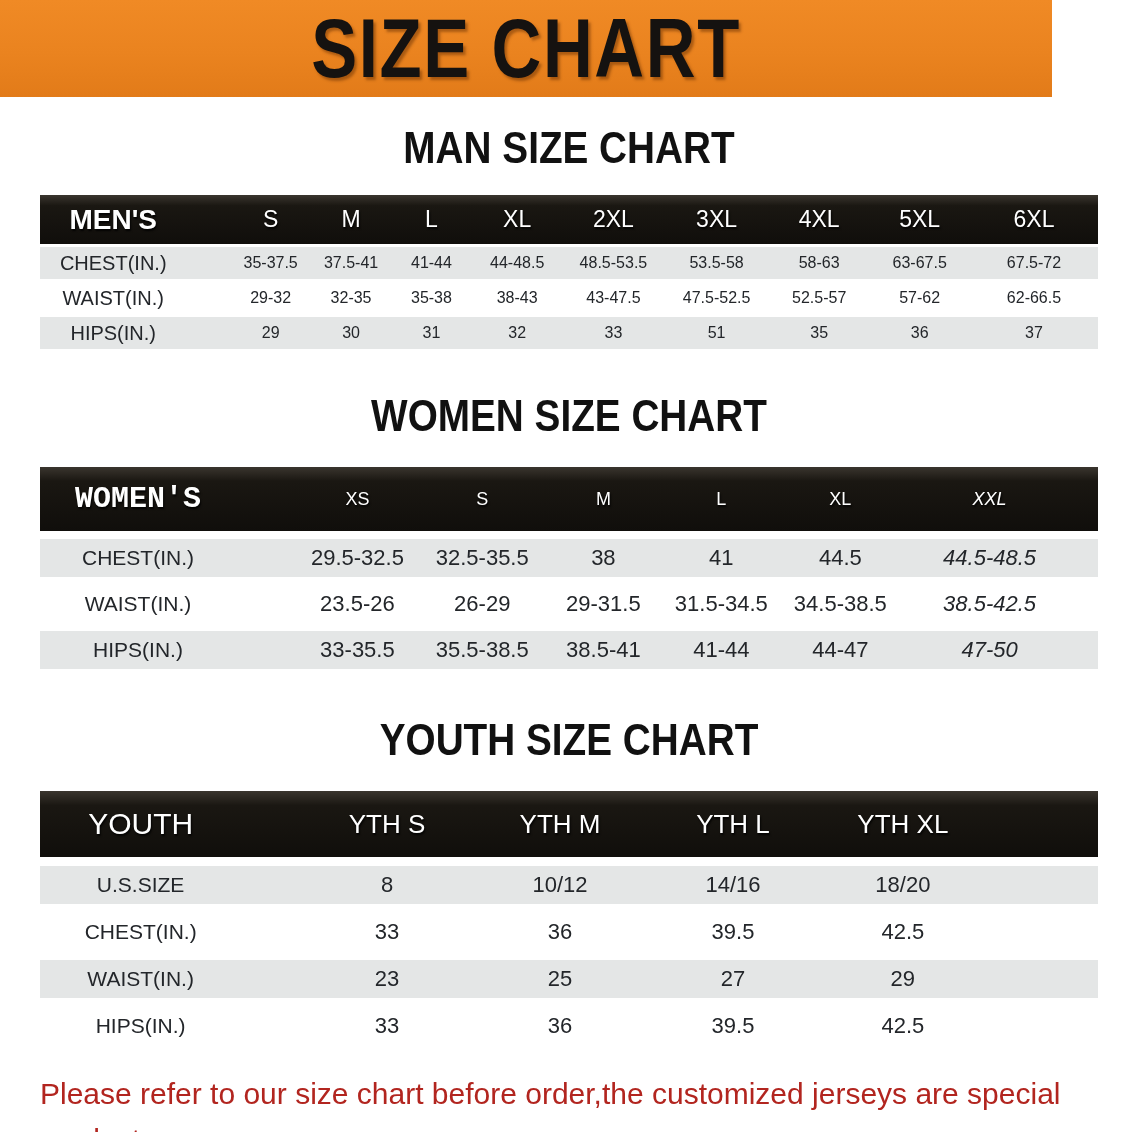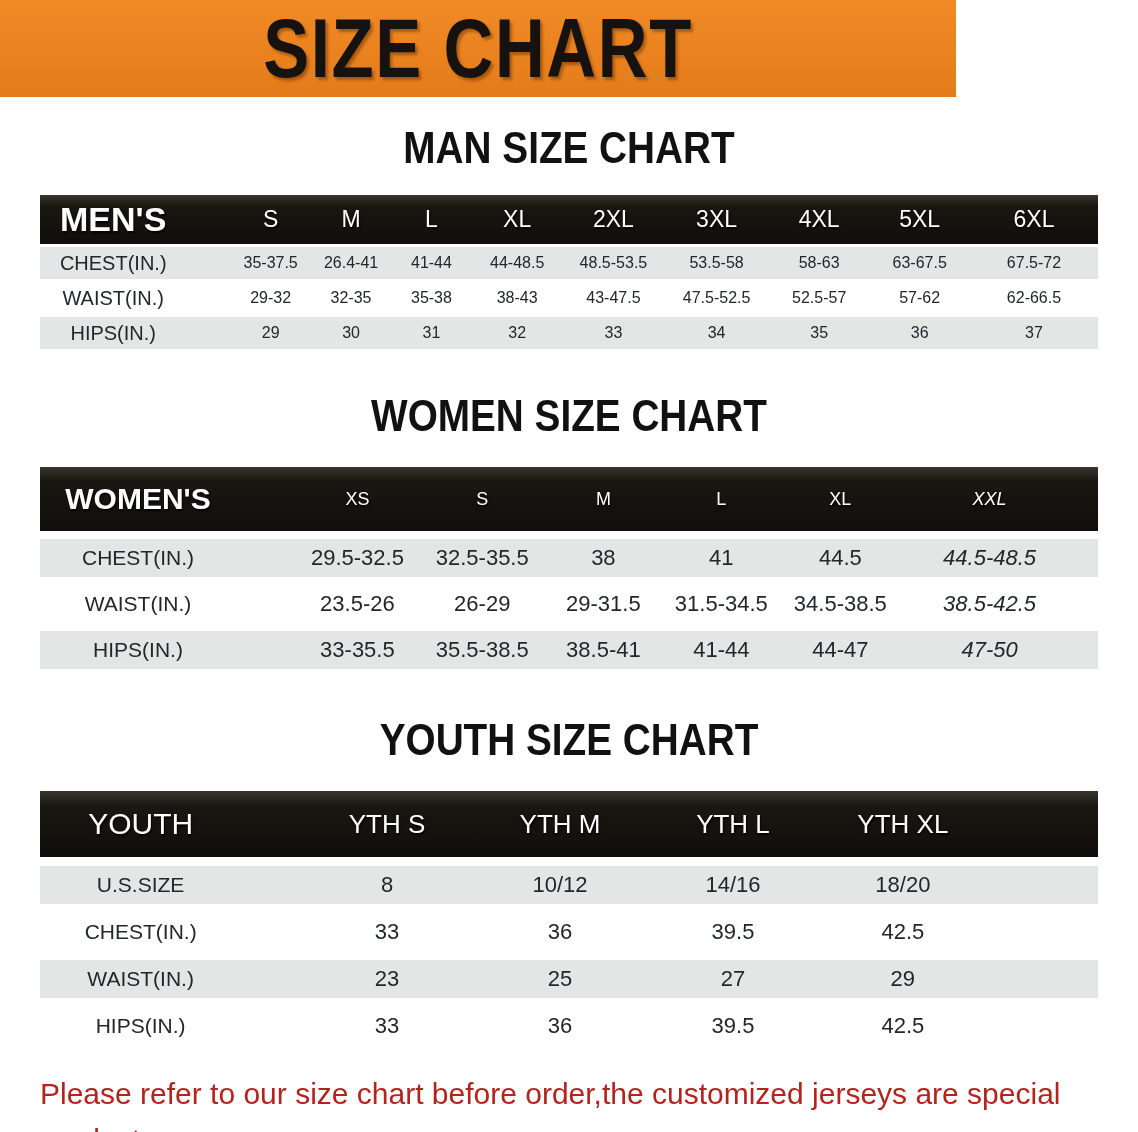--- a/index.html
+++ b/index.html
@@ -2,21 +2,21 @@
 <html><head>
 <meta charset="utf-8">
 <style>
   html,body { margin:0; padding:0; }
   body {
     width:1138px; height:1132px; background:#ffffff; overflow:hidden;
     font-family:"Liberation Sans", sans-serif;
     -webkit-font-smoothing:antialiased;
   }
   .banner {
-    width:956px; height:97px;
+    width:1052px; height:97px;
     background:linear-gradient(180deg,#f08a25 0%,#ea831f 55%,#e27b19 100%);
     display:flex; align-items:center; justify-content:center;
   }
   .banner h1 {
     margin:0; color:#151210; font-size:84px; font-weight:800; letter-spacing:2px;
     transform:scaleX(0.82); white-space:nowrap;
     text-shadow:3px 3px 3px rgba(90,40,0,0.45);
   }
   .section-title {
     margin:0; text-align:center; color:#111; font-size:44px; font-weight:800;
@@ -40,27 +40,27 @@
   }
   tbody td {
     text-align:center; vertical-align:middle; color:#23262a;
     border-top:3px solid #ffffff;
   }
   tr.gray td { background:#e4e6e6; }
   tr.white td { background:#ffffff; }
 
   
   .men thead th { height:47px; font-size:23px; }
-  .men thead th.hl { font-size:34px; font-weight:700; padding-right:45px; }
+  .men thead th.hl { font-size:28px; font-weight:700; padding-right:45px; }
   .men tbody td { height:30px; font-size:16px; border-top-width:3px; }
   .men tbody td.rl { font-size:20px; padding-right:45px; }
 
   
   .wom thead th { height:62px; font-size:18px; }
-  .wom thead th.hl { font-size:30px; font-weight:700; padding-right:60px; }
+  .wom thead th.hl { font-size:30px; font-weight:700; padding-right:60px;font-family:Liberation Mono, monospace; }
   .wom tbody td { height:36px; font-size:22px; border-top-width:8px; }
   .wom tbody td.rl { font-size:21px; padding-right:60px; }
   .wom thead th:last-child, .wom tbody td:last-child { padding-right:20px;font-style:italic; }
 
   
   .yth thead th { height:64px; font-size:26px; }
   .yth thead th.hl { font-size:30px; font-weight:400; padding-right:60px; }
   .yth tbody td { height:36px; font-size:22px; border-top-width:9px; }
   .yth tbody td.rl { font-size:21px; padding-right:60px; }
   .yth thead th:last-child, .yth tbody td:last-child { padding-right:113px; }
@@ -103,21 +103,21 @@
       <th>3XL</th>
       <th>4XL</th>
       <th>5XL</th>
       <th>6XL</th>
     </tr>
   </thead>
   <tbody>
     <tr class="gray">
       <td class="rl">CHEST(IN.)</td>
       <td>35-37.5</td>
-      <td>26.4-41</td>
+      <td>37.5-41</td>
       <td>41-44</td>
       <td>44-48.5</td>
       <td>48.5-53.5</td>
       <td>53.5-58</td>
       <td>58-63</td>
       <td>63-67.5</td>
       <td>67.5-72</td>
     </tr>
     <tr class="white">
       <td class="rl">WAIST(IN.)</td>
@@ -131,21 +131,21 @@
       <td>57-62</td>
       <td>62-66.5</td>
     </tr>
     <tr class="gray">
       <td class="rl">HIPS(IN.)</td>
       <td>29</td>
       <td>30</td>
       <td>31</td>
       <td>32</td>
       <td>33</td>
-      <td>34</td>
+      <td>51</td>
       <td>35</td>
       <td>36</td>
       <td>37</td>
     </tr>
   </tbody>
 </table>
 
 <h2 class="section-title t2">WOMEN SIZE CHART</h2>
 
 <table class="size-table wom mt2">

